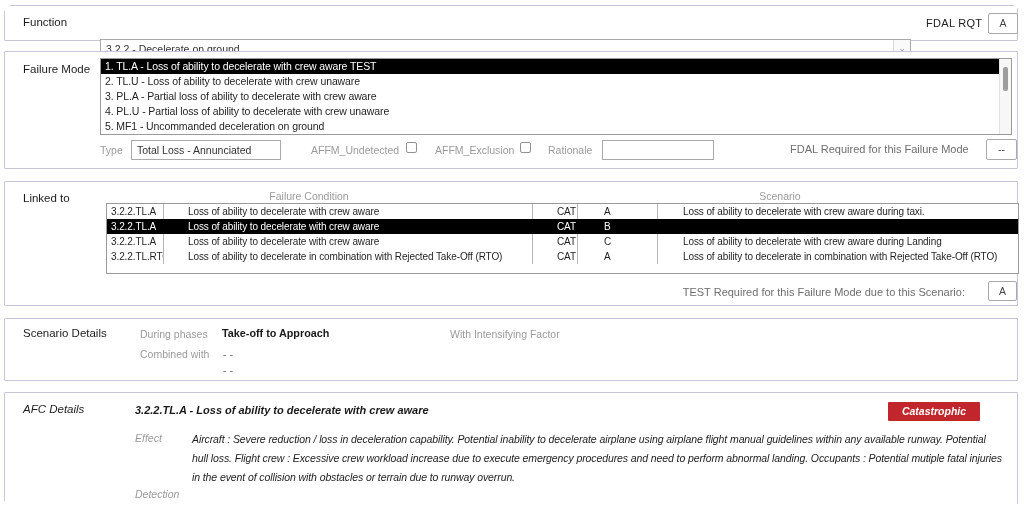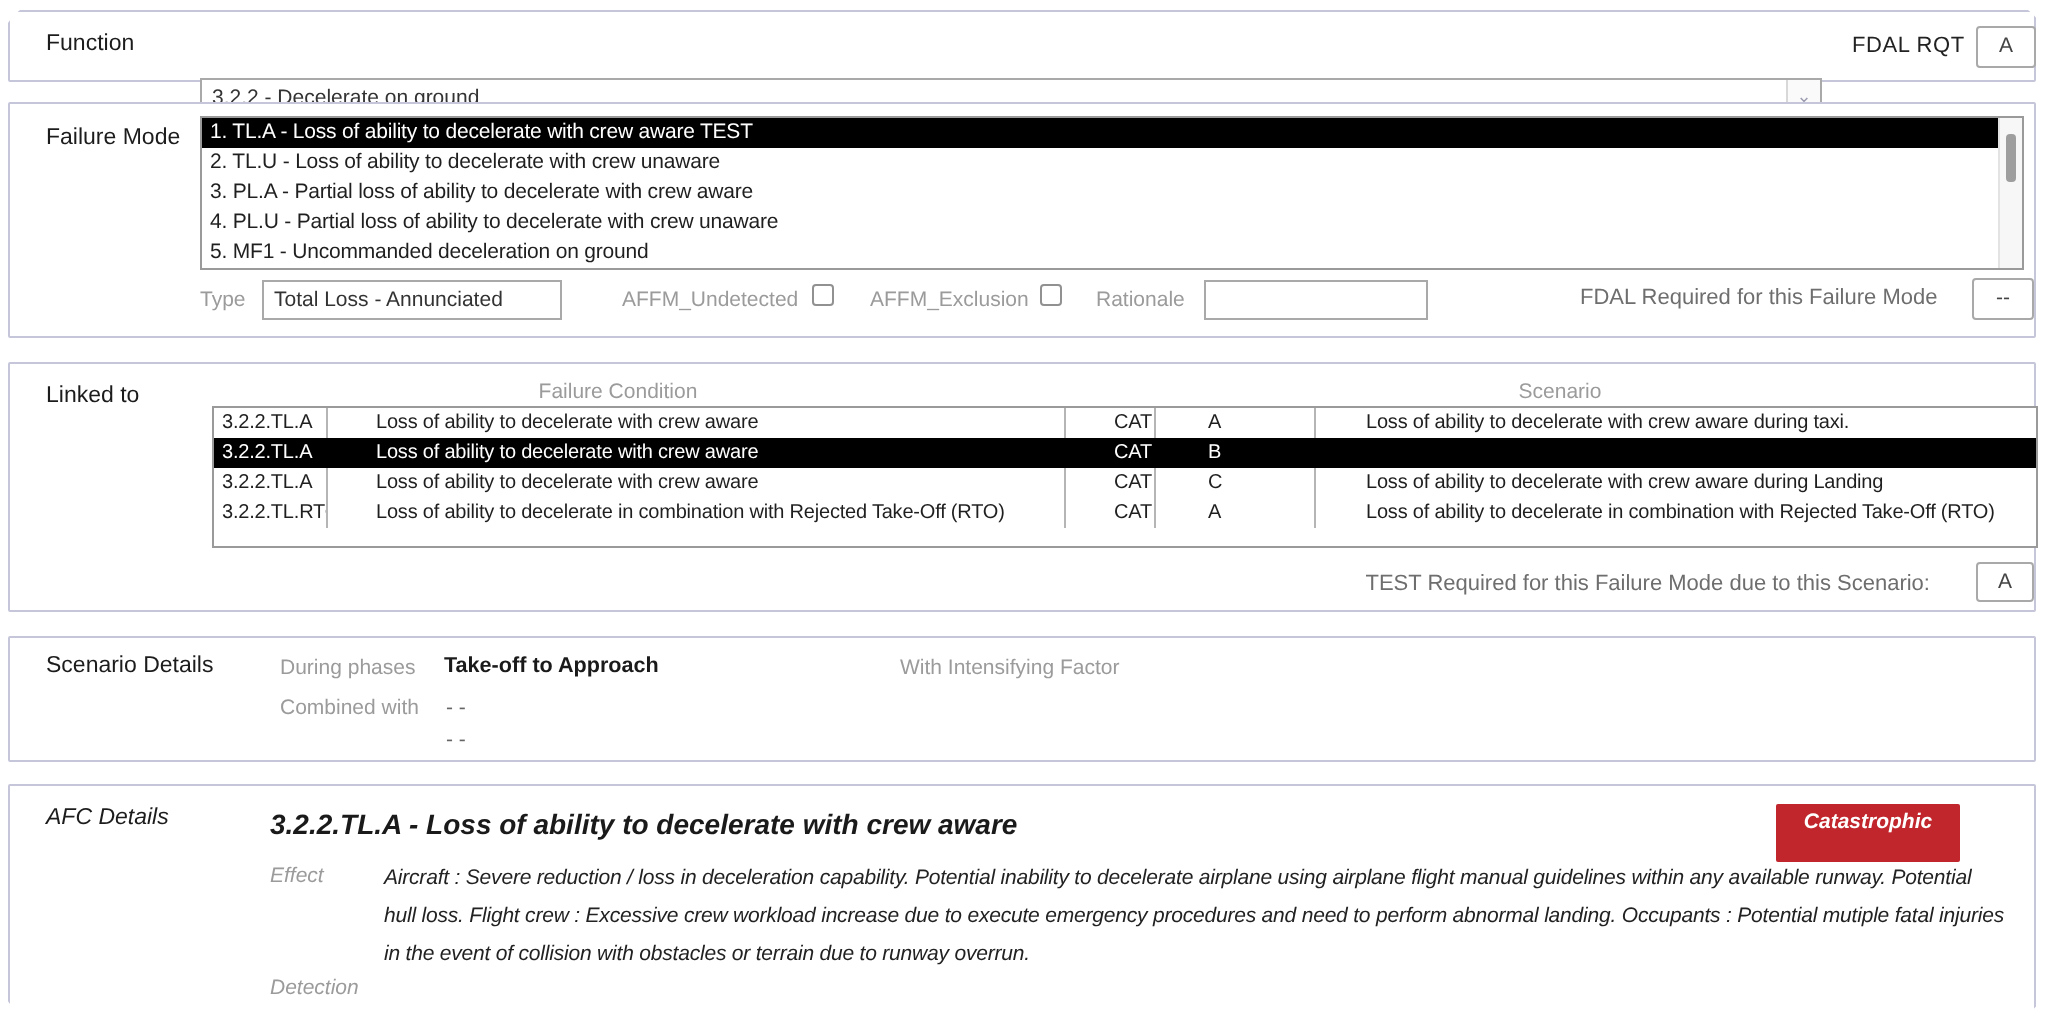--- a/index.html
+++ b/index.html
@@ -58,23 +58,23 @@
   .c-id { width:57px; }  .c-fc { width:349px; }  .c-cat { width:25px; }
   .c-lvl { width:60px; padding-left:6px; } .c-sc { flex:1; border-right:none; padding-left:5px; }
 
   .hdr { position:absolute; top:8px; font-size:10.5px; color:#9b9b9b; text-align:center; }
 
   
   .bold-val { position:absolute; font-size:10.8px; font-weight:700; color:#1a1a1a; white-space:nowrap; }
   .dim-val { position:absolute; font-size:10.5px; color:#666; white-space:nowrap; }
 
   
-  .afc-title { position:absolute; left:130px; top:11px; font-size:14px; font-weight:700;
+  .afc-title { position:absolute; left:130px; top:11px; font-size:11px; font-weight:700;
                color:#1a1a1a; white-space:nowrap; }
-  .severity-badge { position:absolute; left:883px; top:9px; width:92px; height:29px;
+  .severity-badge { position:absolute; left:883px; top:9px; width:92px; height:19px;
                     color:#fff; font-size:10.5px; font-weight:700; text-align:center;
                     line-height:19px; border-radius:1px; }
   .effect-text { position:absolute; left:187px; top:37px; width:812px; font-size:10.5px;
                  line-height:19px; color:#222; letter-spacing:-0.1px; }
 </style>
 </head>
 <body>
 
 <div class="page">
 

